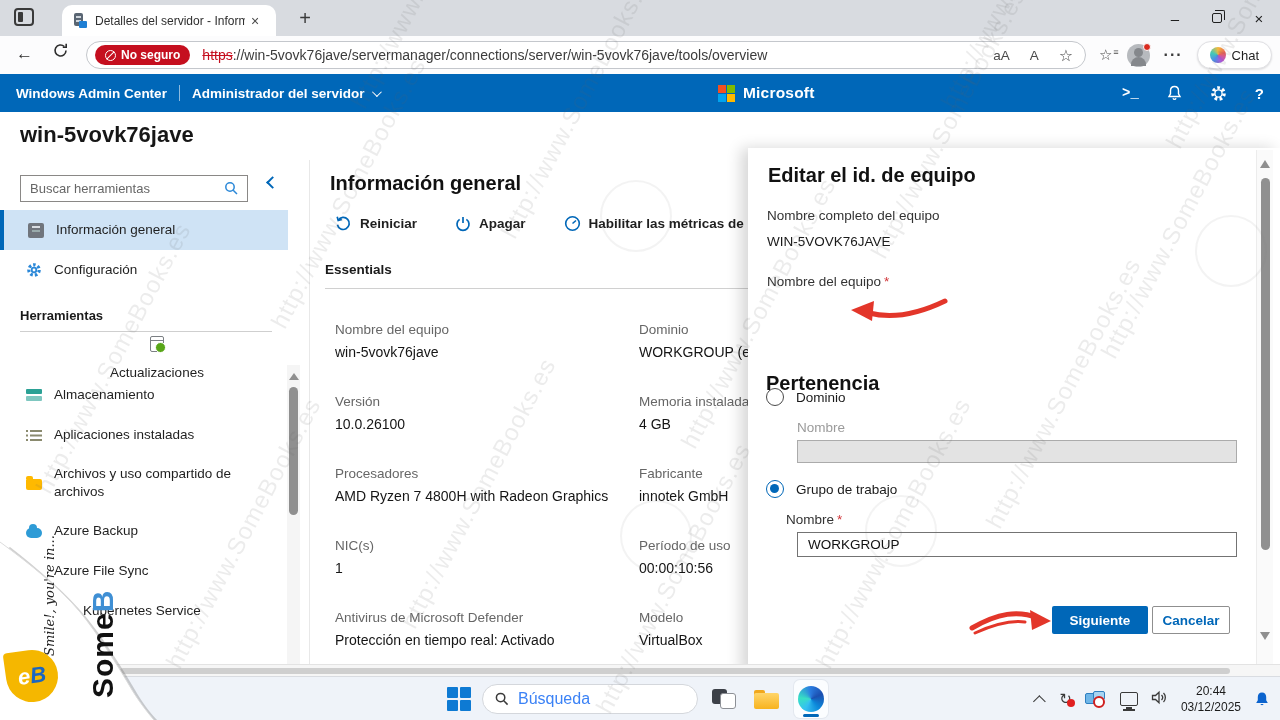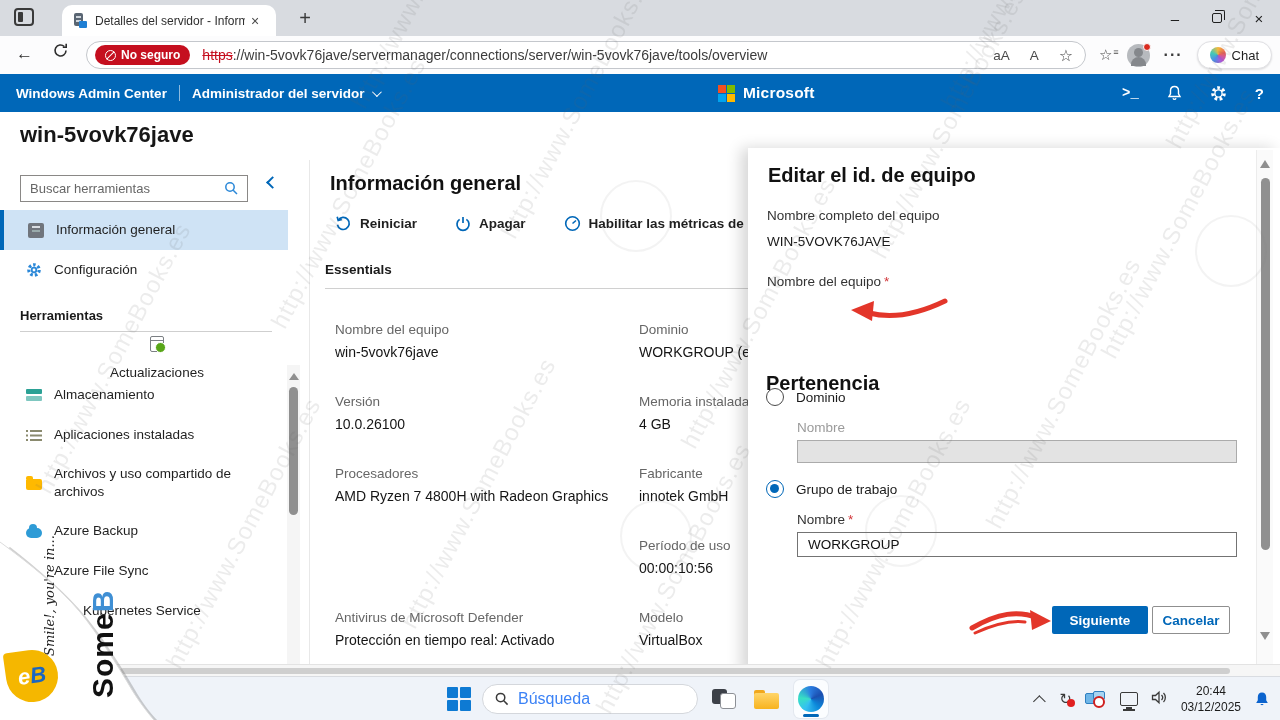--- a/index.html
+++ b/index.html
@@ -398,20 +398,24 @@
         <div class="fvalue">4 GB</div>
       </div>
     <div class="field fc1 fr3">
         <div class="flabel">Procesadores</div>
         <div class="fvalue">AMD Ryzen 7 4800H with Radeon Graphics</div>
       </div>
     <div class="field fc2 fr3">
         <div class="flabel">Fabricante</div>
         <div class="fvalue">innotek GmbH</div>
       </div>
+    <div class="field fc1 fr4">
+        <div class="flabel">NIC(s)</div>
+        <div class="fvalue">1</div>
+      </div>
     <div class="field fc2 fr4">
         <div class="flabel">Período de uso</div>
         <div class="fvalue">00:00:10:56</div>
       </div>
     <div class="field fc1 fr5">
         <div class="flabel">Antivirus de Microsoft Defender</div>
         <div class="fvalue">Protección en tiempo real: Activado</div>
       </div>
     <div class="field fc2 fr5">
         <div class="flabel">Modelo</div>
@@ -431,21 +435,21 @@
 
     <span class="radio" style="left:18px; top:240px;"></span>
     <span class="radio-lbl" style="left:48px; top:242px;">Dominio</span>
     <div class="p-lbl" style="left:49px; top:272px; color:#9b9b9b;">Nombre</div>
     <div class="tb disabled" style="left:49px; top:292px; width:440px; height:23px;">
         <span></span>
       </div>
 
     <span class="radio on" style="left:18px; top:332px;"></span>
     <span class="radio-lbl" style="left:48px; top:334px;">Grupo de trabajo</span>
-    <div class="p-lbl" style="left:49px; top:364px;"><span>Nombre</span><span class="req">*</span></div>
+    <div class="p-lbl" style="left:38px; top:364px;"><span>Nombre</span><span class="req">*</span></div>
     <div class="tb" style="left:49px; top:384px; width:440px; height:25px;">
         <span>WORKGROUP</span>
       </div>
 
     <div class="btn btn-primary">Siguiente</div>
     <div class="btn btn-secondary">Cancelar</div>
   </div>
 
   <div class="page-scroll">
     <span class="pg-up"></span>

